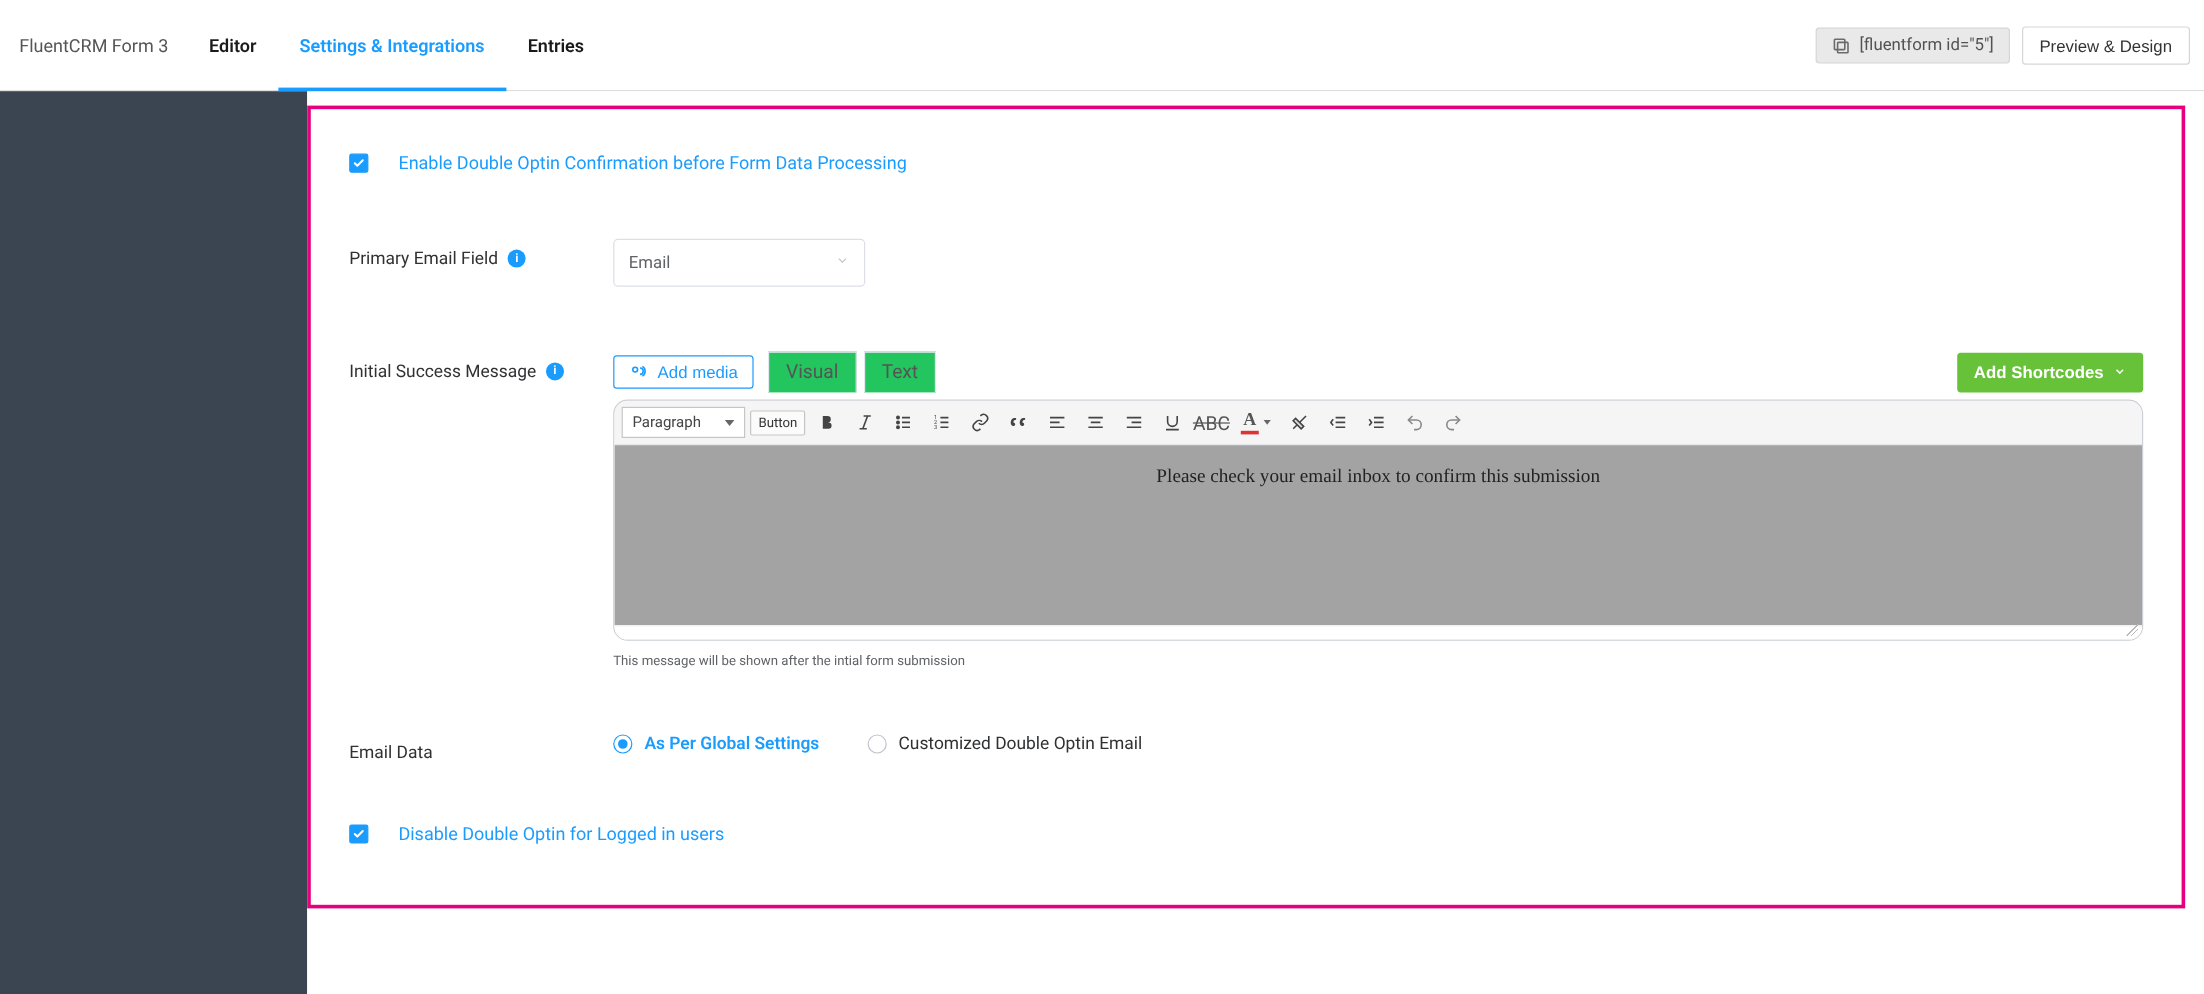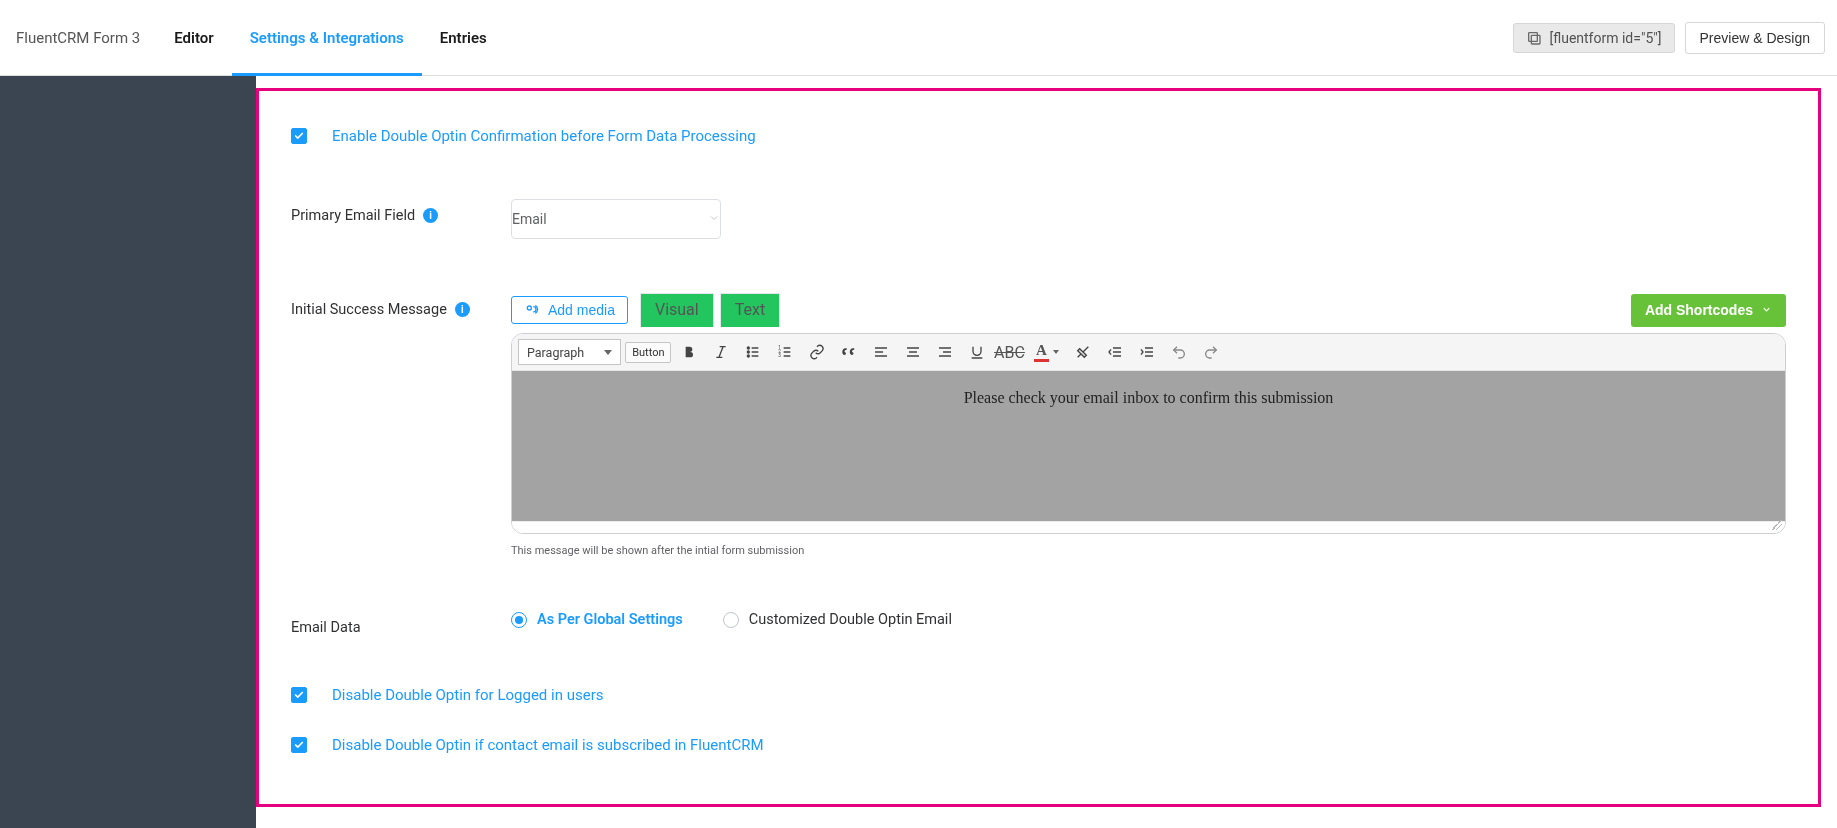--- a/index.html
+++ b/index.html
@@ -160,21 +160,21 @@
     min-width: 0;
   }
 
   
   .el-select {
     width: 210px;
     height: 40px;
     border: 1px solid var(--border);
     border-radius: 4px;
     display: flex; align-items: center;
-    padding: 0 0;
+    padding: 0 12px;
     justify-content: space-between;
     color: #606266;
     background: #fff;
     cursor: pointer;
   }
   .el-select .chevron { color: #c0c4cc; }
 
   
   .editor-top {
     display: flex; align-items: center; gap: 12px;
@@ -582,25 +582,17 @@
 
       <div class="checks-bottom">
         <div class="check-row">
           <span class="checkbox">
             <svg width="10" height="10" viewBox="0 0 24 24" fill="none" stroke="#fff" stroke-width="4" stroke-linecap="round" stroke-linejoin="round">
                 <polyline points="20 6 9 17 4 12"></polyline>
               </svg>
           </span>
           <span class="label-link">Disable Double Optin for Logged in users</span>
         </div>
-        <div class="check-row">
-          <span class="checkbox">
-            <svg width="10" height="10" viewBox="0 0 24 24" fill="none" stroke="#fff" stroke-width="4" stroke-linecap="round" stroke-linejoin="round">
-                <polyline points="20 6 9 17 4 12"></polyline>
-              </svg>
-          </span>
-          <span class="label-link">Disable Double Optin if contact email is subscribed in FluentCRM</span>
-        </div>
       </div>
 
     </section>
   </main>
 </div>
 
 </body></html>

